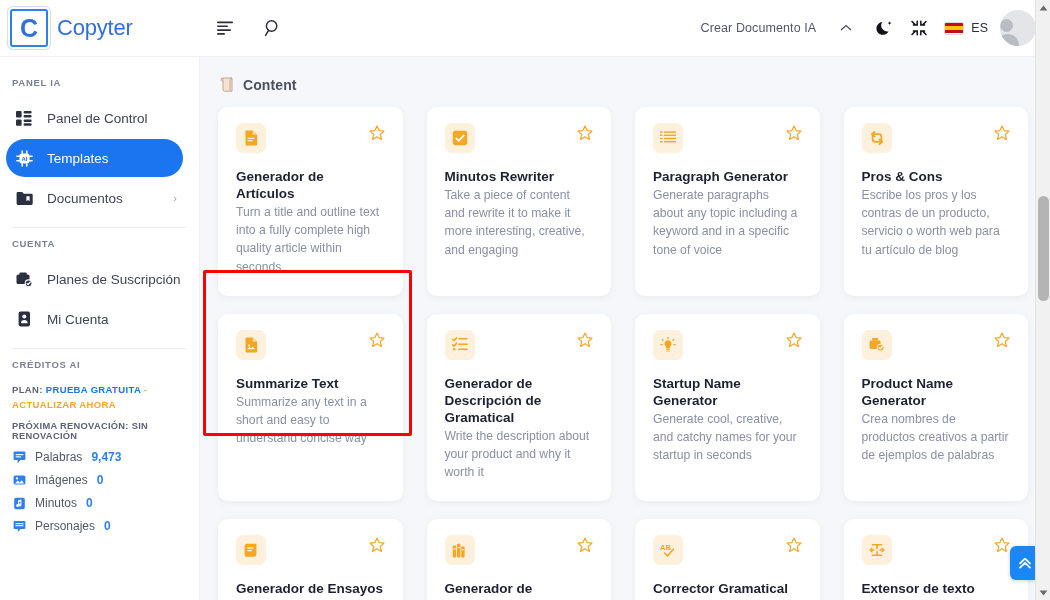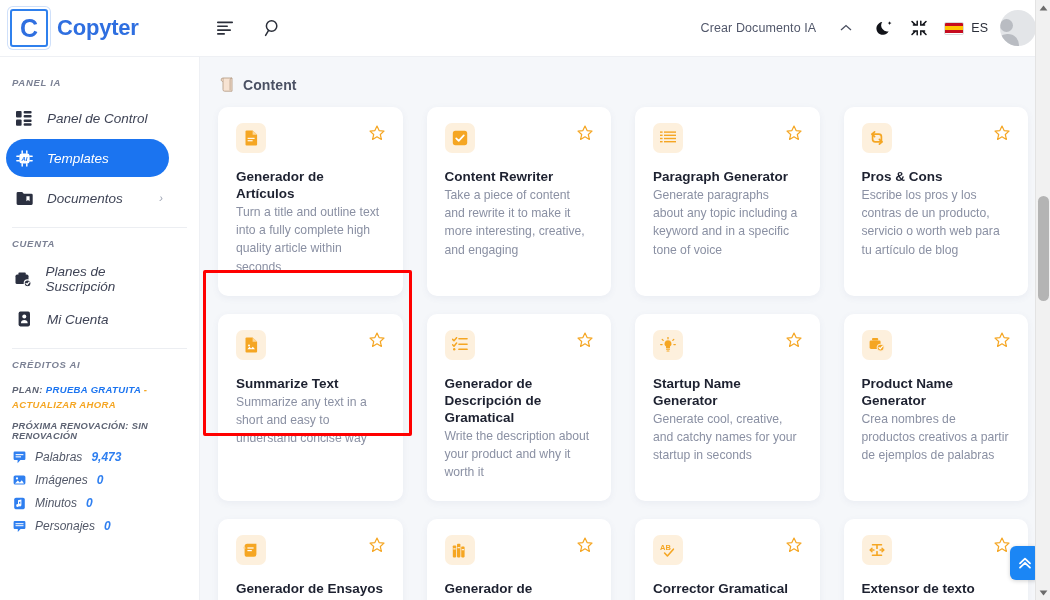--- a/index.html
+++ b/index.html
@@ -19,21 +19,21 @@
     border-bottom: 1px solid #eef0f4;
     position: relative; z-index: 20;
   }
   .brand { width: 200px; display: flex; align-items: center; padding-left: 10px; gap: 9px; }
   .logo-box {
     width: 38px; height: 38px; border: 2px solid #2f80ed; border-radius: 3px;
     display: flex; align-items: center; justify-content: center;
     box-shadow: 0 0 0 2px #ffffff, 0 0 0 3px #cfe0fa;
   }
   .logo-letter { font-size: 25px; font-weight: 700; color: #2f6fe0; line-height: 1; }
-  .brand-name { font-size: 22px; font-weight: 700; color: #2f6fe0; letter-spacing: -0.2px; }
+  .brand-name { font-size: 22px; font-weight: 400; color: #2f6fe0; letter-spacing: -0.2px; }
 
   .header-tools { display: flex; align-items: center; gap: 22px; padding-left: 12px; }
   .icon-btn {
     width: 26px; height: 26px; display: flex; align-items: center; justify-content: center;
     color: #3b4252; cursor: pointer;
   }
   .spacer { flex: 1; }
   .header-right { display: flex; align-items: center; gap: 0; padding-right: 14px; }
   .create-doc { font-size: 12.5px; color: #52586b; letter-spacing: .1px; cursor: pointer; }
   .caret-up { padding: 0 16px 0 24px; color: #4a4f60; font-size: 13px; cursor: pointer; display:flex; align-items:center;}
@@ -53,29 +53,29 @@
   }
   .avatar .head { width: 13px; height: 13px; border-radius: 50%; background: #b9bcc2; position: relative; top: -14px; }
   .avatar .body { width: 22px; height: 13px; border-radius: 11px 11px 0 0; background: #b9bcc2; position: relative; left: -17px; top: 1px;}
 
   
   .body { flex: 1; display: flex; min-height: 0; position: relative; }
 
   
   .sidebar {
     width: 200px; min-width: 200px; background: #ffffff; padding-top: 14px;
-    border-right: 1px solid #eef0f4; position: relative; z-index: 10; font-style: italic;
+    border-right: 1px solid #eef0f4; position: relative; z-index: 10;
   }
   .side-label {
     font-size: 9.5px; font-weight: 700; color: #7b8194; letter-spacing: .7px;
     padding: 6px 0 9px 12px; text-transform: uppercase;
   }
   .nav-item {
     display: flex; align-items: center; gap: 13px;
-    height: 38px; margin: 2px 30px 2px 6px; padding-left: 8px;
+    height: 38px; margin: 2px 16px 2px 6px; padding-left: 8px;
     border-radius: 19px; color: #3f4456; font-size: 13.5px; cursor: pointer;
   }
   .nav-item .ico { width: 20px; display: flex; align-items: center; justify-content: center; color: #2b3040; }
   .nav-item.active { background: #1b74f0; color: #ffffff; }
   .nav-item.active .ico { color: #ffffff; }
   .nav-item .chev { margin-left: auto; font-size: 11px; color: #9aa0b0; padding-right: 6px; }
   .divider { height: 1px; background: #eceef2; margin: 10px 12px 4px 12px; }
 
   .credits { padding: 2px 12px 0 12px; }
   .plan-line { font-size: 9.5px; font-weight: 700; letter-spacing: .35px; line-height: 1.55; margin-top: 2px; }
@@ -391,21 +391,21 @@
                     <rect x="0.8" y="0.8" width="14.4" height="14.4" rx="2.6" fill="#f5a623"></rect>
                     <polyline points="4.2,8.3 6.7,10.8 11.8,5.3" fill="none" stroke="#fff" stroke-width="1.7" stroke-linecap="round" stroke-linejoin="round"></polyline>
                   </svg>
               </span>
               <span class="star">
                 <svg width="16" height="16" viewBox="0 0 16 16">
                     <polygon points="8,1 10.1,5.6 15,6.1 11.3,9.5 12.4,14.4 8,11.8 3.6,14.4 4.7,9.5 1,6.1 5.9,5.6" fill="none" stroke="#f5a623" stroke-width="1.2" stroke-linejoin="round"></polygon>
                   </svg>
               </span>
             </div>
-            <div class="card-title">Content Rewriter</div>
+            <div class="card-title">Minutos Rewriter</div>
             <div class="card-desc">Take a piece of content and rewrite it to make it more interesting, creative, and engaging</div>
           </div>
 
           <div class="card">
             <div class="card-top">
               <span class="card-ico">
                 <svg width="16" height="14" viewBox="0 0 16 14">
                   <g fill="#f5a623">
                     <rect x="0" y="0.4" width="2.6" height="1.4"></rect>
                       <rect x="4" y="0.4" width="12" height="1.4"></rect>

